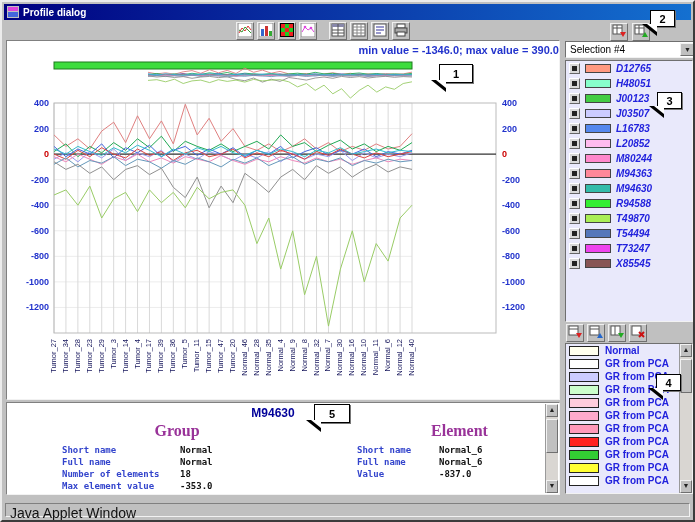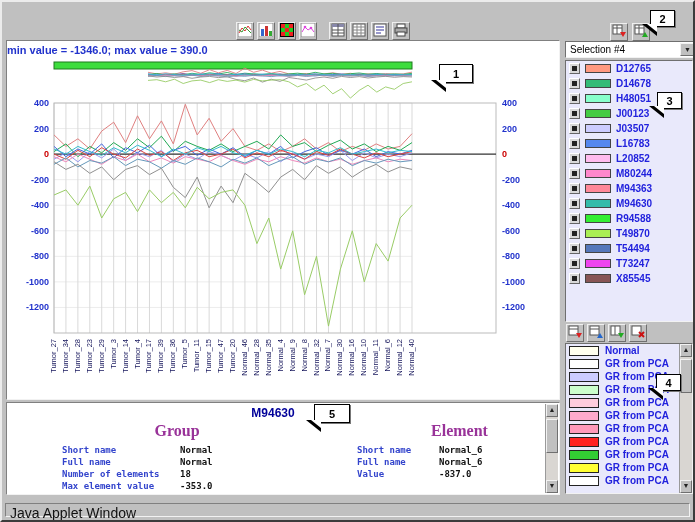--- a/index.html
+++ b/index.html
@@ -17,21 +17,21 @@
 
   .main-toolbar { position:absolute; left:2px; top:19px; right:2px; height:20px; background:#c0c0c0; }
   .tb-icons { position:absolute; left:232px; top:1px; display:flex; gap:3px; }
   .tb-btn { width:18px; height:18px; background:#c0c0c0; border:1px solid;
             border-color:#efefef #6f6f6f #6f6f6f #efefef;
             display:flex; align-items:center; justify-content:center; padding:0; cursor:pointer; }
   .tb-sep { width:6px; }
 
   .chart-panel { position:absolute; left:4px; top:38px; width:554px; height:360px; background:#ffffff;
                  border:1px solid; border-color:#808080 #f2f2f2 #f2f2f2 #808080; }
-  .minmax { position:absolute; top:3px; left:0; right:8px; text-align:left;
+  .minmax { position:absolute; top:3px; left:0; right:0; text-align:right;
             color:#2233cc; font-weight:bold; font-size:11px; }
   #profile-chart { position:absolute; left:1px; top:16px; font-family:"Liberation Sans",sans-serif; }
 
   .callout { position:absolute; background:#fff; border:1px solid #000; z-index:60;
              display:flex; align-items:center; justify-content:center;
              font-size:11px; font-weight:bold; color:#000; box-shadow:1px 1px 0 #777; }
   .callout::before { content:''; position:absolute; left:-9px; bottom:-10px;
              border-style:solid; border-width:0 15px 12px 0;
              border-color:transparent #000 transparent transparent; }
   .callout::after { content:''; position:absolute; left:-4px; bottom:-6px;
@@ -41,21 +41,21 @@
   .rt-toolbar { position:absolute; left:608px; top:21px; display:flex; gap:4px; }
 
   .dropdown { position:absolute; left:563px; top:39px; width:132px; height:17px; background:#fff;
               border:1px solid; border-color:#6f6f6f #f2f2f2 #f2f2f2 #6f6f6f;
               display:flex; align-items:center; font-size:10px; padding-left:4px; cursor:pointer; }
   .dd-btn { margin-left:auto; width:15px; height:13px; margin-right:1px; background:#c0c0c0;
             border:1px solid; border-color:#f2f2f2 #6f6f6f #6f6f6f #f2f2f2;
             font-size:7px; display:flex; align-items:center; justify-content:center; color:#222; }
 
   .gene-list { position:absolute; left:563px; top:58px; width:128px; height:262px; background:#e9e9fb;
-               border:1px solid; border-color:#6f6f6f #f2f2f2 #f2f2f2 #6f6f6f; overflow:hidden; }
+               border:1px solid; border-color:#6f6f6f #f2f2f2 #f2f2f2 #6f6f6f; overflow:hidden;font-style:italic; }
   .gene-row { display:flex; align-items:center; height:15px; padding-left:3px; gap:5px; cursor:pointer; }
   .chk { width:11px; height:11px; background:#d8d8d8; border:1px solid; border-color:#fff #666 #666 #fff;
          display:flex; align-items:center; justify-content:center; }
   .chk-in { width:5px; height:5px; background:#222; }
   .swatch { width:26px; height:9px; border:1px solid #444; }
   .gene-label { font-size:10px; font-weight:bold; color:#2222dd; }
 
   .cluster-toolbar { position:absolute; left:564px; top:322px; display:flex; gap:3px; }
   .cluster-list { position:absolute; left:563px; top:341px; width:128px; height:151px; background:#e9e9fb;
                   border:1px solid; border-color:#6f6f6f #f2f2f2 #f2f2f2 #6f6f6f; }
@@ -89,20 +89,30 @@
 
   .statusbar { position:absolute; left:2px; right:2px; bottom:2px; height:16px; background:#c0c0c0; padding:1px; }
   .status-cell { height:100%; border:1px solid; border-color:#808080 #f2f2f2 #f2f2f2 #808080;
                  font-size:14px; padding:1px 4px; color:#111; }
 </style>
 </head>
 <body>
 
 <div class="window">
 
+  <div class="titlebar">
+    <span style="display:flex;">
+      <svg width="12" height="12">
+          <rect x="0" y="0" width="12" height="12" fill="#c0c0c0"></rect>
+          <rect x="1" y="1" width="10" height="4" fill="#dd44dd"></rect>
+          <rect x="1" y="6" width="10" height="5" fill="#4466dd"></rect>
+        </svg>
+    </span>
+    <span class="titlebar-title">Profile dialog</span>
+  </div>
 
   <div class="main-toolbar">
     <div class="tb-icons">
       <button class="tb-btn">
         <span><svg width="14" height="14">
               <rect x="0" y="0" width="14" height="14" fill="#fff" stroke="#888"></rect>
               <polyline points="1,10 4,5 7,8 10,3 13,7" stroke="#d33" fill="none" stroke-width="1"></polyline>
               <polyline points="1,7 4,9 7,4 10,7 13,10" stroke="#393" fill="none" stroke-width="1"></polyline>
             </svg></span>
       </button>
@@ -322,27 +332,20 @@
         <span class="chk">
           <span class="chk-in"></span>
         </span>
         <span class="swatch" style="background: rgb(255, 153, 128);"></span>
         <span class="gene-label">D12765</span>
       </div>
       <div class="gene-row">
         <span class="chk">
           <span class="chk-in"></span>
         </span>
-        <span class="swatch" style="background: rgb(51, 187, 119);"></span>
-        <span class="gene-label">D14678</span>
-      </div>
-      <div class="gene-row">
-        <span class="chk">
-          <span class="chk-in"></span>
-        </span>
         <span class="swatch" style="background: rgb(136, 255, 204);"></span>
         <span class="gene-label">H48051</span>
       </div>
       <div class="gene-row">
         <span class="chk">
           <span class="chk-in"></span>
         </span>
         <span class="swatch" style="background: rgb(68, 204, 68);"></span>
         <span class="gene-label">J00123</span>
       </div>

